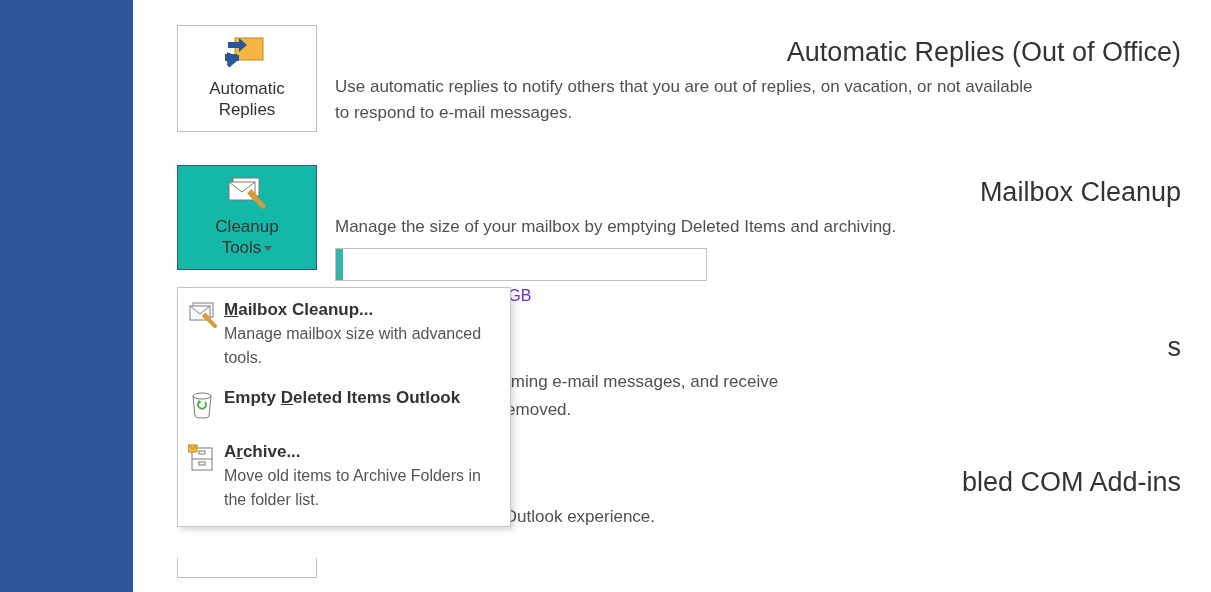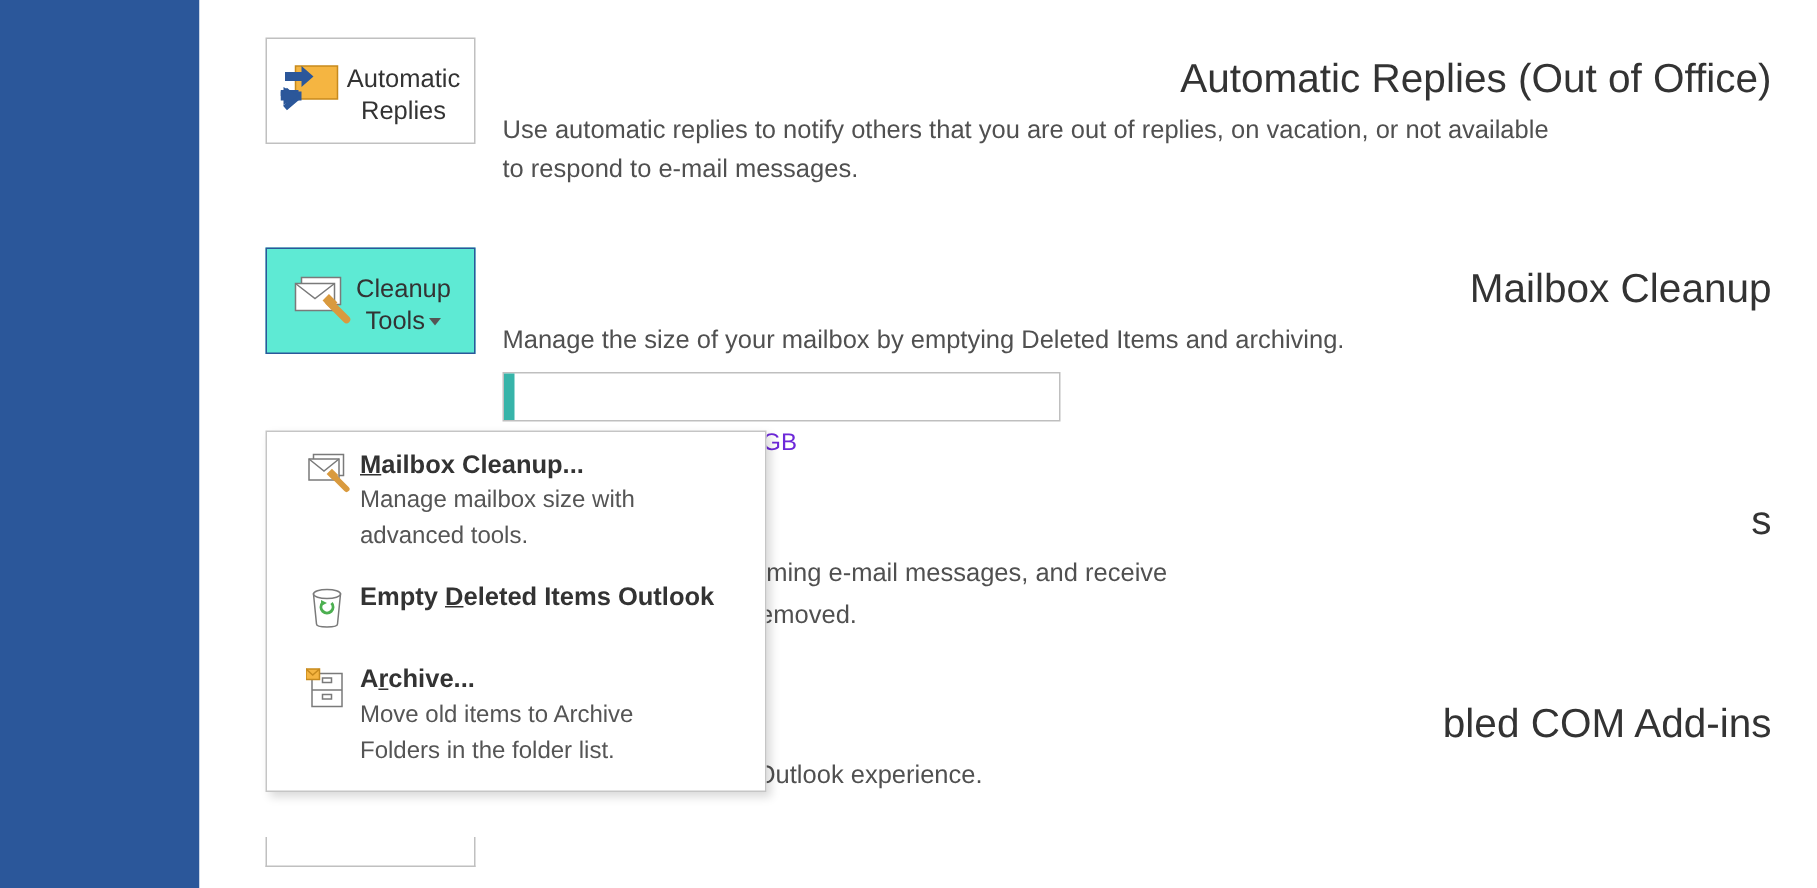--- a/index.html
+++ b/index.html
@@ -32,35 +32,35 @@
   }
   .section {
     display: flex;
     align-items: flex-start;
   }
   .tile {
     width: 140px;
     border: 1px solid #c0c0c0;
     background: #fff;
     display: flex;
-    flex-direction: row;
+    flex-direction: column;
     align-items: center;
     justify-content: center;
     text-align: center;
     padding: 10px 6px;
     cursor: pointer;
   }
   .tile .tile-label {
     font-size: 17px;
     color: #333;
     margin-top: 6px;
     line-height: 1.25;
   }
   .tile.active {
-    background: #5eead4;
+    background: #14b8a6;
     border: 1px solid #2b579a;
   }
   .info {
     margin-left: 18px;
     flex: 1;
   }
   .info h2 {
     font-weight: 400;
     font-size: 27px;
     margin: 12px 0 6px 0;
@@ -103,21 +103,21 @@
 
   
   .dropdown {
     position: absolute;
     left: 177px;
     top: 287px;
     width: 334px;
     background: #fff;
     border: 1px solid #c5c5c5;
     box-shadow: 3px 3px 6px rgba(0,0,0,0.15);
-    padding: 4px 16px;
+    padding: 4px 0;
     z-index: 50;
   }
   .dropdown-item {
     display: flex;
     align-items: flex-start;
     padding: 8px 14px 10px 10px;
     cursor: pointer;
   }
   .dropdown-icon {
     width: 32px;

